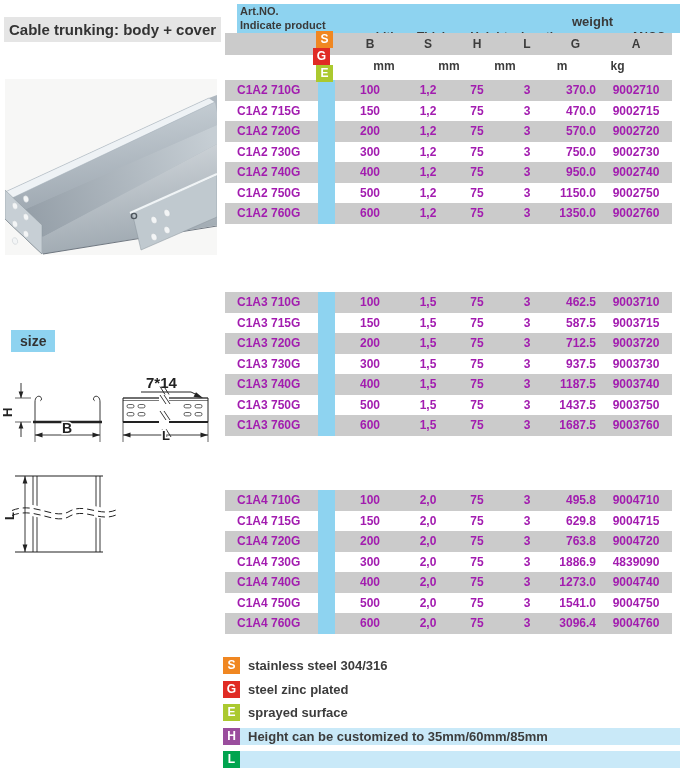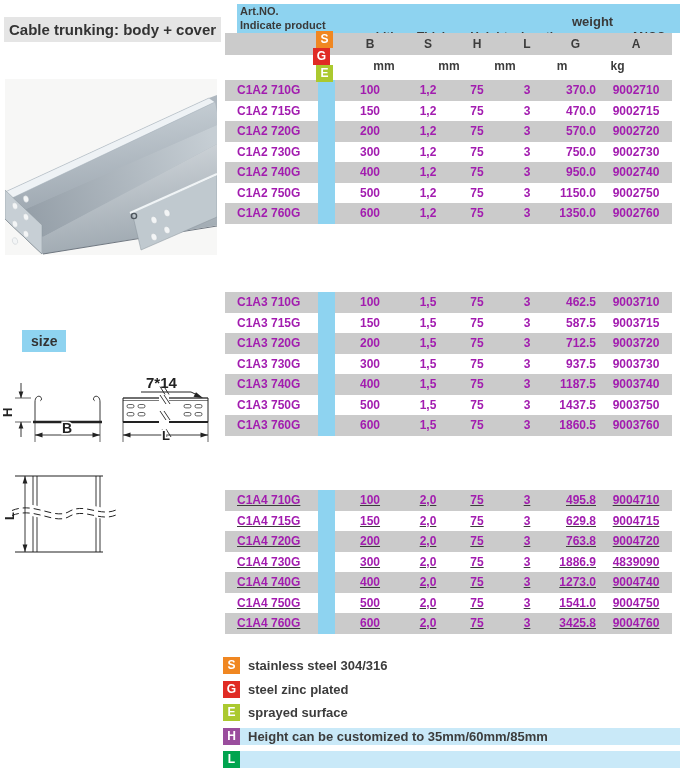--- a/index.html
+++ b/index.html
@@ -2,21 +2,21 @@
 <html><head>
 <meta charset="utf-8">
 <style>
   html,body{margin:0;padding:0;background:#ffffff;}
   .page{position:relative;width:680px;height:780px;background:#ffffff;overflow:hidden;
         font-family:"Liberation Sans",sans-serif;color:#3c3c3c;}
   
   .title{position:absolute;left:4px;top:17px;height:25px;line-height:25px;
          background:#e5e5e5;padding:0 5px;font-size:15px;font-weight:600;color:#333;white-space:nowrap;}
   .photo{position:absolute;left:5px;top:79px;}
-  .size-label{position:absolute;left:22px;top:330px;height:22px;line-height:22px;
+  .size-label{position:absolute;left:11px;top:330px;height:22px;line-height:22px;
               background:#8ed3f0;padding:0 9px;font-size:14px;font-weight:600;color:#333;}
   .drawings{position:absolute;left:0;top:365px;}
   
   .spec-table{position:absolute;left:225px;top:0;width:447px;height:660px;}
   .grid-row{display:grid;grid-template-columns:93px 17px 70px 46px 52px 48px 49px 72px;}
   .thead-main{position:absolute;left:12px;top:4px;width:447px;height:29px;background:#8ed3f0;
               display:grid;grid-template-columns:110px 70px 46px 52px 48px 49px 72px;
               align-items:end;font-size:12px;font-weight:600;color:#3a3a3a;}
   .th{ text-align:center;padding-bottom:3px;white-space:nowrap;}
   .th-art{text-align:left;padding:1px 0 1px 3px;font-size:11px;line-height:1.25;}
@@ -25,21 +25,21 @@
   .thead-units{position:absolute;left:0;top:55px;width:447px;height:25px;background:#ffffff;gap:7px;}
   .thead-sub,.thead-units{font-size:12px;font-weight:600;}
   .thead-sub .cell,.thead-units .cell{text-align:center;line-height:22px;}
   .thead-units .cell{line-height:23px;}
   .badge{position:absolute;width:17px;height:17px;line-height:17px;text-align:center;
          color:#ffffff;font-size:12px;font-weight:700;z-index:5;}
   .badge-0{left:91px;top:31px;}
   .badge-1{left:88px;top:48px;}
   .badge-2{left:91px;top:65px;}
   .tbody{position:absolute;left:0;width:447px;}
-  .tbody-0{top:80px;} .tbody-1{top:283px;margin-top:9px;} .tbody-2{top:490px;text-decoration:underline;}
+  .tbody-0{top:80px;} .tbody-1{top:283px;margin-top:9px;} .tbody-2{top:490px;}
   .trow{height:20.5px;line-height:20.5px;font-size:12px;font-weight:600;color:#a21caf;}
   .trow.gray{background:#cbcbcb;}
   .c-art{text-align:left;padding-left:12px;white-space:nowrap;}
   .c-stripe{background:#8ed3f0;}
   .c-b,.c-s,.c-h,.c-l,.c-a{text-align:center;}
   .c-g{text-align:right;padding-right:4px;}
   
   .legend{position:absolute;left:223px;top:657px;width:457px;}
   .lrow{display:flex;align-items:center;height:17px;margin-bottom:6.5px;
         font-size:13px;font-weight:600;color:#3c3c3c;white-space:nowrap;}
@@ -344,21 +344,21 @@
           <div class="cell c-g">1437.5</div>
           <div class="cell c-a">9003750</div>
         </div>
         <div class="trow grid-row gray">
           <div class="cell c-art">C1A3 760G</div>
           <div class="cell c-stripe"></div>
           <div class="cell c-b">600</div>
           <div class="cell c-s">1,5</div>
           <div class="cell c-h">75</div>
           <div class="cell c-l">3</div>
-          <div class="cell c-g">1860.5</div>
+          <div class="cell c-g">1687.5</div>
           <div class="cell c-a">9003760</div>
         </div>
       </div>
     <div class="tbody tbody-2">
         <div class="trow grid-row gray">
           <div class="cell c-art">C1A4 710G</div>
           <div class="cell c-stripe"></div>
           <div class="cell c-b">100</div>
           <div class="cell c-s">2,0</div>
           <div class="cell c-h">75</div>
@@ -416,21 +416,21 @@
           <div class="cell c-g">1541.0</div>
           <div class="cell c-a">9004750</div>
         </div>
         <div class="trow grid-row gray">
           <div class="cell c-art">C1A4 760G</div>
           <div class="cell c-stripe"></div>
           <div class="cell c-b">600</div>
           <div class="cell c-s">2,0</div>
           <div class="cell c-h">75</div>
           <div class="cell c-l">3</div>
-          <div class="cell c-g">3425.8</div>
+          <div class="cell c-g">3096.4</div>
           <div class="cell c-a">9004760</div>
         </div>
       </div>
   </div>
 
   <div class="legend">
       <div class="lrow">
         <div class="lbox" style="background: rgb(240, 135, 33);">S</div>
         <span>stainless steel 304/316</span>
       </div>

